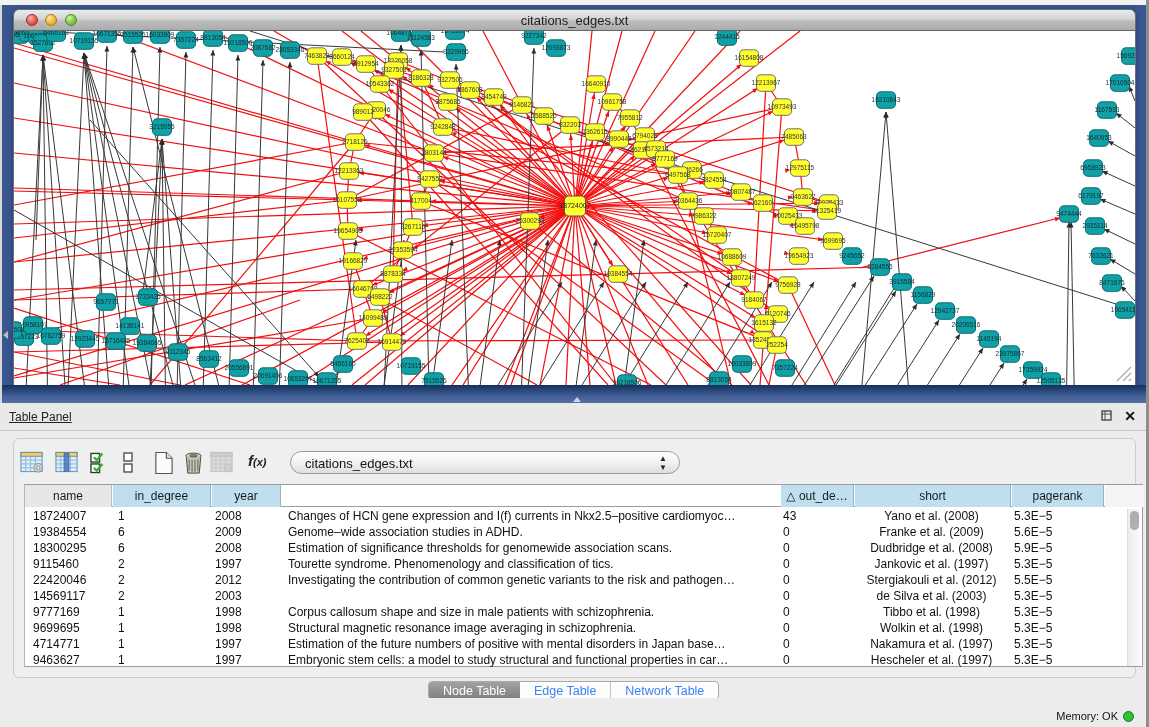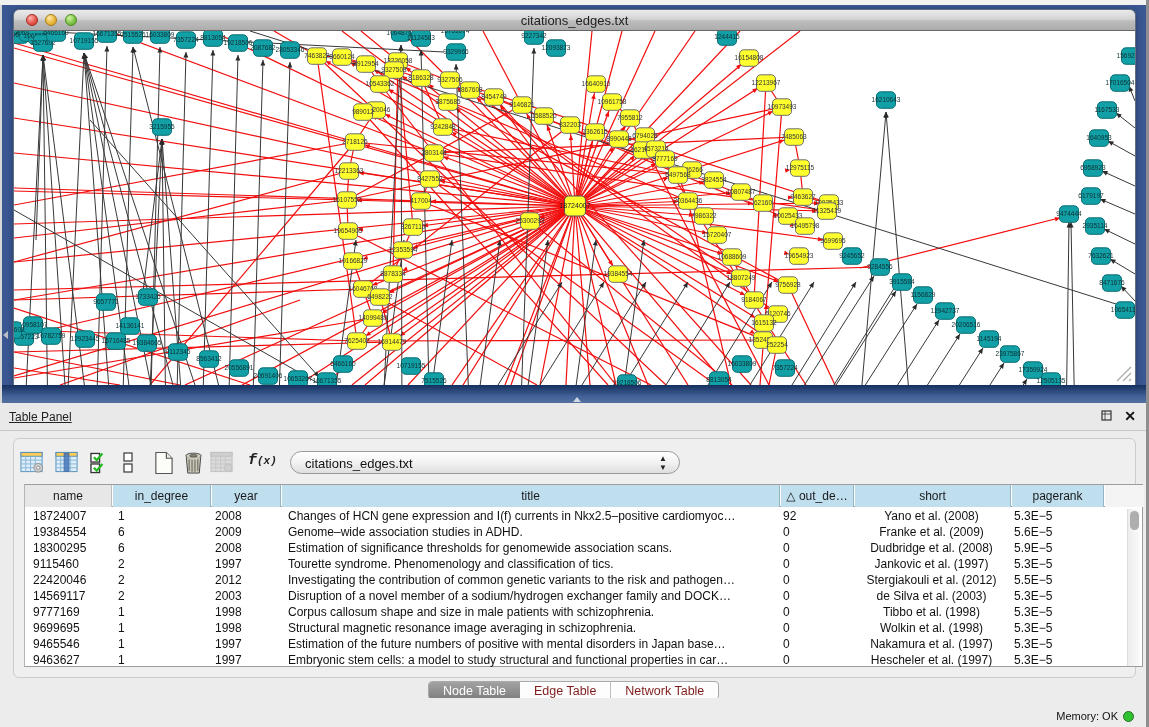--- a/index.html
+++ b/index.html
@@ -50,21 +50,21 @@
 .c1 { left:93px;  width:95px; }
 .c2 { left:190px; width:70px; }
 .c3 { left:263px; width:494px; }
 .c4 { left:758px; width:70px; }
 .c5 { left:828px; width:157px; text-align:center; }
 .c6 { left:989px; width:92px; }
 #vscroll { position:absolute; right:2px; top:24px; width:13px; height:157px; background:linear-gradient(90deg,#ededed,#fafafa); border-left:1px solid #dcdcdc; }
 #vthumb { position:absolute; left:2px; top:2px; width:9px; height:19px; background:#aeaeae; border-radius:5px; }
 
 #tabs { position:absolute; left:428px; top:278px; height:19px; display:flex; border:1px solid #a9a9a9; border-radius:4px; overflow:hidden; background:#fdfdfd; box-shadow:0 1px 0 rgba(255,255,255,.7); }
-#tabs div { font-size:12.5px; padding:0 14px; line-height:18px; color:#7f1d1d; }
+#tabs div { font-size:12.5px; padding:0 14px; line-height:18px; color:#3b82f6; }
 #tabs .sel { background:linear-gradient(180deg,#a2a2a2,#7f7f7f); color:#fff; }
 #tabs .mid { border-right:1px solid #c0c0c0; }
 
 #status { position:absolute; left:0; top:295px; width:1146px; height:29px; background:#ececec; }
 #status .m { position:absolute; right:28px; top:12px; font-size:11px; color:#111; }
 #status .dot { position:absolute; right:12px; top:13px; width:11px; height:11px; border-radius:50%; background:#2ec32e; border:1px solid #2a6e2a; }
 #topstrip { position:absolute; left:0; top:0; width:1149px; height:5px; background:#f2f2f1; }
 #leftstrip { position:absolute; left:0; top:5px; width:2px; height:398px; background:#d8d8d8; }
 </style></head>
 <body>
@@ -1101,44 +1101,43 @@
           <ellipse cx="12" cy="4.5" rx="4" ry="1.2" fill="#999684" stroke="#444"></ellipse>
         </svg>
 
         <svg class="ticon" style="left:196px" width="24" height="23" viewBox="0 0 25 23" opacity="0.55">
           <rect x="1" y="1" width="22" height="20" fill="#c9c9c9" stroke="#9a9a9a"></rect>
           <rect x="1" y="1" width="22" height="4" fill="#b5b5b5" stroke="#9a9a9a"></rect>
           <path d="M1 9h22M1 13h22M1 17h22M6 5v16M11 5v16M16 5v16" stroke="#a8a8a8" stroke-width="1" fill="none"></path>
           <circle cx="19" cy="17" r="4" fill="#b5b5b5" stroke="#999"></circle>
         </svg>
 
-        <div class="ticon" style="left:234px; top:13px; font-size:15px; font-style:italic; font-weight:bold; color:#222; font-family:Liberation Mono, monospace;">f<span style="font-size:11px">(x)</span></div>
+        <div class="ticon" style="left:234px; top:13px; font-size:15px; font-style:italic; font-weight:bold; color:#222; font-family:Liberation Sans, sans-serif;">f<span style="font-size:11px">(x)</span></div>
         <div id="dropdown">
           <div class="dt">citations_edges.txt</div>
           <div class="ar">▲<br>▼</div>
         </div>
       </div>
       <div id="tablewrap">
         <div id="thead">
           <div style="left:0;width:87px;background:#e7e7e7;border-right:1px solid #bdbdbd;">name</div>
           <div style="left:88px;width:98px;">in_degree</div>
           <div style="left:187px;width:69px;">year</div>
-          <div style="left:257px;width:498px;">title</div>
           <div style="left:756px;width:73px;">△ out_de…</div>
           <div style="left:830px;width:156px;">short</div>
           <div style="left:987px;width:92px;">pagerank</div>
           <div style="left:1080px;width:39px;background:#f4f4f4;border-right:none;"></div>
         </div>
         <div id="tbody">
 <div class="tr">
               <div class="c0">18724007</div>
               <div class="c1">1</div>
               <div class="c2">2008</div>
               <div class="c3">Changes of HCN gene expression and I(f) currents in Nkx2.5–positive cardiomyoc…</div>
-              <div class="c4">92</div>
+              <div class="c4">43</div>
               <div class="c5">Yano et al. (2008)</div>
               <div class="c6">5.3E−5</div>
             </div>
 <div class="tr">
               <div class="c0">19384554</div>
               <div class="c1">6</div>
               <div class="c2">2009</div>
               <div class="c3">Genome–wide association studies in ADHD.</div>
               <div class="c4">0</div>
               <div class="c5">Franke et al. (2009)</div>
@@ -1168,21 +1167,20 @@
               <div class="c2">2012</div>
               <div class="c3">Investigating the contribution of common genetic variants to the risk and pathogen…</div>
               <div class="c4">0</div>
               <div class="c5">Stergiakouli et al. (2012)</div>
               <div class="c6">5.5E−5</div>
             </div>
 <div class="tr">
               <div class="c0">14569117</div>
               <div class="c1">2</div>
               <div class="c2">2003</div>
-              <div class="c3">Disruption of a novel member of a sodium/hydrogen exchanger family and DOCK…</div>
               <div class="c4">0</div>
               <div class="c5">de Silva et al. (2003)</div>
               <div class="c6">5.3E−5</div>
             </div>
 <div class="tr">
               <div class="c0">9777169</div>
               <div class="c1">1</div>
               <div class="c2">1998</div>
               <div class="c3">Corpus callosum shape and size in male patients with schizophrenia.</div>
               <div class="c4">0</div>
@@ -1192,21 +1190,21 @@
 <div class="tr">
               <div class="c0">9699695</div>
               <div class="c1">1</div>
               <div class="c2">1998</div>
               <div class="c3">Structural magnetic resonance image averaging in schizophrenia.</div>
               <div class="c4">0</div>
               <div class="c5">Wolkin et al. (1998)</div>
               <div class="c6">5.3E−5</div>
             </div>
 <div class="tr">
-              <div class="c0">9465546</div>
+              <div class="c0">4714771</div>
               <div class="c1">1</div>
               <div class="c2">1997</div>
               <div class="c3">Estimation of the future numbers of positive with mental disorders in Japan base…</div>
               <div class="c4">0</div>
               <div class="c5">Nakamura et al. (1997)</div>
               <div class="c6">5.3E−5</div>
             </div>
 <div class="tr">
               <div class="c0">9463627</div>
               <div class="c1">1</div>

